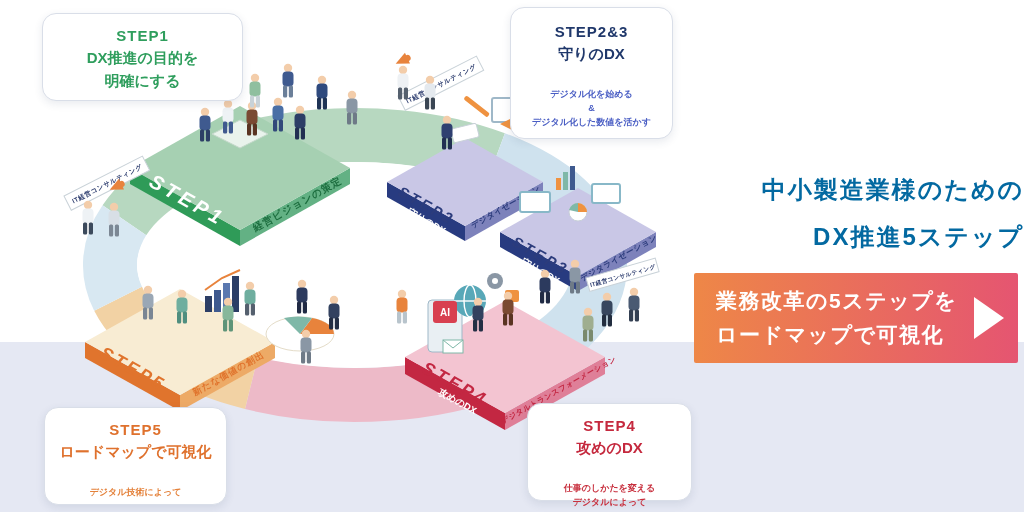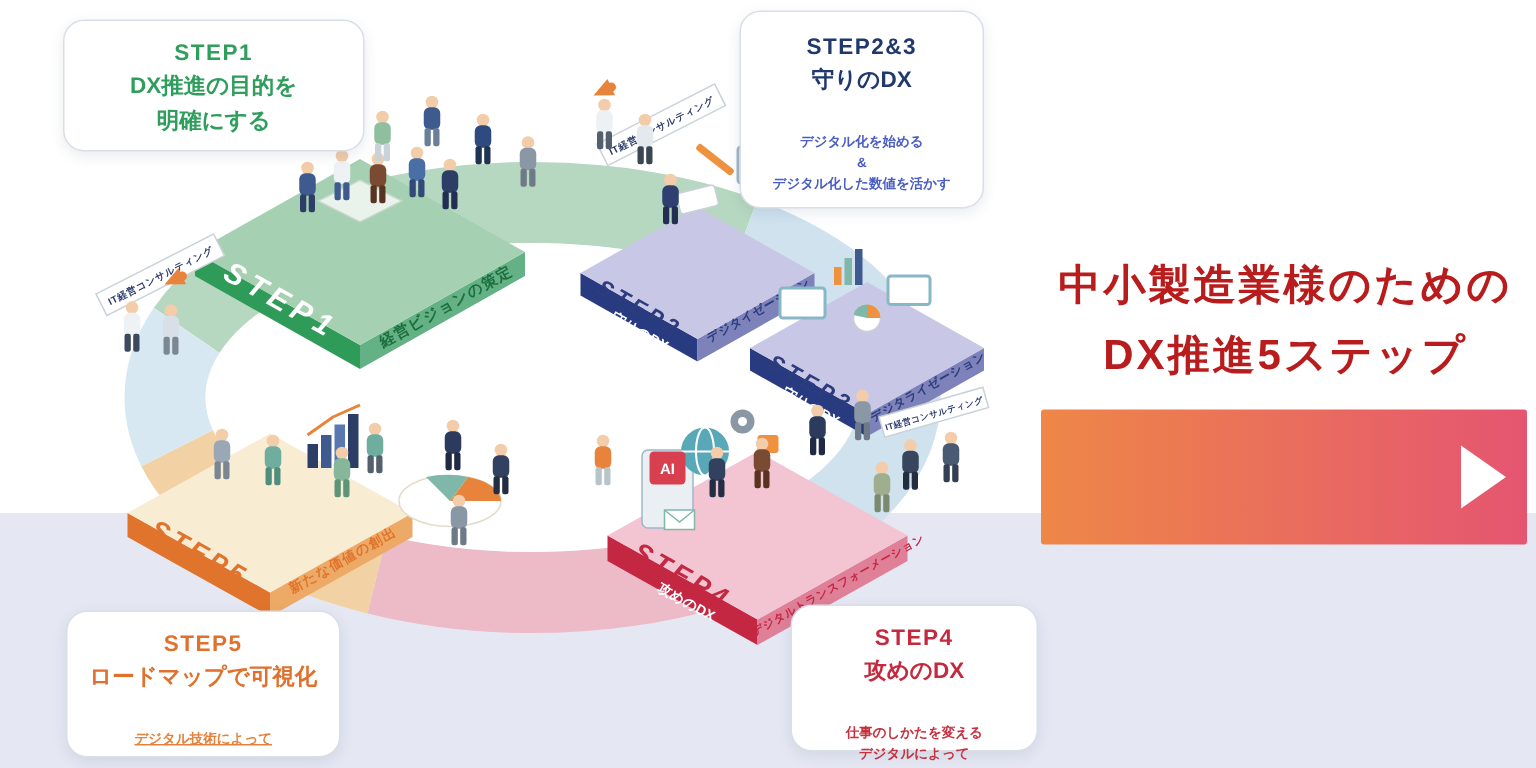--- a/index.html
+++ b/index.html
@@ -18,33 +18,33 @@
     box-shadow:0 3px 9px rgba(40,60,100,.10);text-align:center;box-sizing:border-box;
     padding-top:10px;z-index:3;
   }
   .c-title{font-weight:bold;font-size:15px;letter-spacing:1px;line-height:1.55;}
   .c-line{font-weight:bold;font-size:15px;line-height:1.5;}
   .c-small{font-weight:bold;font-size:9px;line-height:1.55;margin-top:22px;}
   .green{color:#2f9e5d;}
   .navy{color:#20386b;}
   .blue-sm{color:#4a5ec4;}
   .orange{color:#df712d;}
-  .orange-sm{color:#e4813a;text-decoration:underline;}
+  .orange-sm{color:#e4813a;}
   .crimson{color:#c5293e;}
   .crimson-sm{color:#c8303e;}
   #c1{left:42px;top:13px;width:201px;height:88px;}
-  #c23{left:493px;top:7px;width:163px;height:132px;padding-top:12px;}
+  #c23{left:510px;top:7px;width:163px;height:132px;padding-top:12px;}
   #c5{left:44px;top:407px;width:183px;height:98px;}
   #c4{left:527px;top:403px;width:165px;height:98px;}
 
   
   .panel{position:absolute;left:690px;top:0;width:334px;height:512px;z-index:3;}
   .panel-title{
-    position:absolute;top:166px;left:0;width:100%;text-align:center;
-    color:#b91c1c;font-weight:bold;font-size:28px;line-height:47px;letter-spacing:2px;
+    position:absolute;top:166px;left:0;width:100%;text-align:right;
+    color:#0369a1;font-weight:bold;font-size:24px;line-height:47px;letter-spacing:2px;
   }
   .cta{
     position:absolute;left:4px;top:273px;width:324px;height:90px;
     background:linear-gradient(90deg,#ee8747 0%,#e55571 100%);
     display:flex;align-items:center;cursor:pointer;border-radius:2px;
   }
   .cta-text{
     margin-left:22px;color:#ffffff;font-weight:bold;font-size:21px;
     line-height:34px;letter-spacing:1.5px;
   }
@@ -380,15 +380,19 @@
     <div>デジタルによって</div>
   </div>
 </div>
 
 <div class="panel">
   <div class="panel-title">
     <div>中小製造業様のための</div>
     <div>DX推進5ステップ</div>
   </div>
   <div class="cta">
+    <div class="cta-text">
+      <div>業務改革の5ステップを</div>
+      <div>ロードマップで可視化</div>
+    </div>
     <div class="cta-arrow"></div>
   </div>
 </div>
 
 </body></html>

